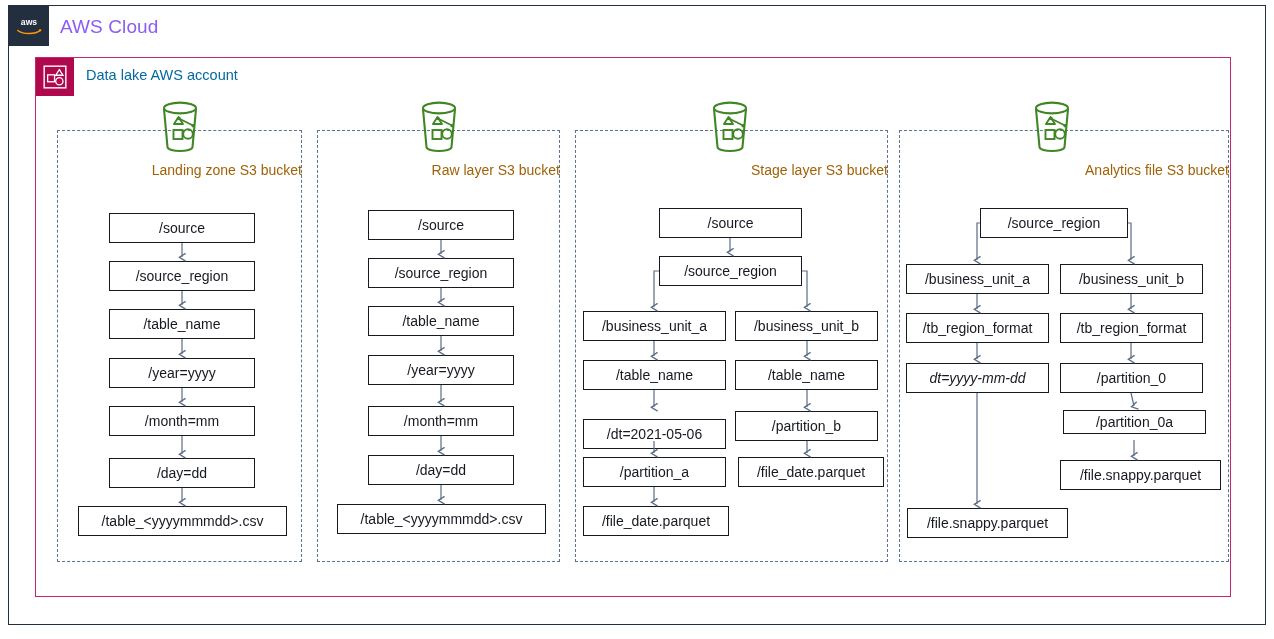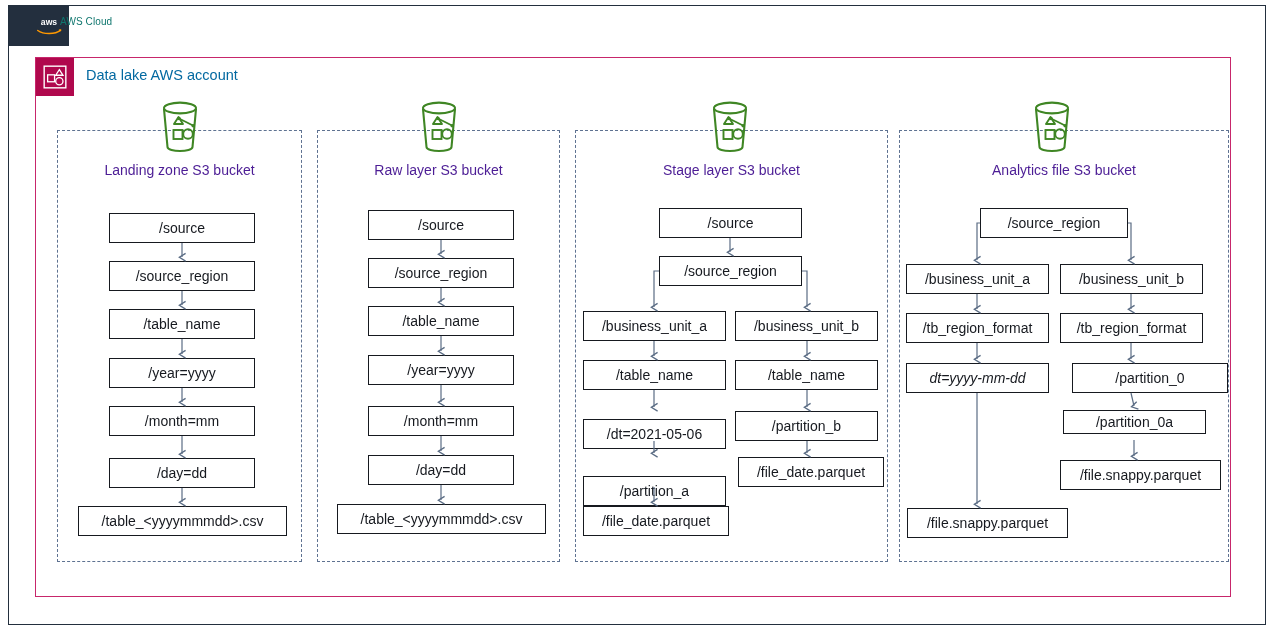--- a/index.html
+++ b/index.html
@@ -30,29 +30,28 @@
   #aws-logo-badge {
     position: absolute;
     left: 9px;
     top: 6px;
     width: 40px;
     height: 40px;
     background: #232F3E;
     display: flex;
     align-items: center;
     justify-content: center;
-    padding-left: 20px;
   }
   #aws-logo-badge svg { display:block; }
   #aws-cloud-title {
     position: absolute;
     left: 60px;
     top: 16px;
-    font-size: 10px;
-    color: #0f766e;
+    font-size: 19px;
+    color: #8b5cf6;
     letter-spacing: .1px;
     white-space: nowrap;
   }
 
   
   #account-frame {
     position: absolute;
     left: 35px;
     top: 57px;
     width: 1196px;
@@ -91,23 +90,23 @@
   }
   .bucket-icon {
     position: absolute;
     width: 60px;
     height: 56px;
   }
   .bucket-icon svg { display: block; width: 60px; height: 56px; }
   .bucket-label {
     position: absolute;
     font-size: 14px;
-    color: #4c1d95;
+    color: #a16207;
     white-space: nowrap;
-    text-align: center;
+    text-align: right;
   }
 
   
   .node {
     position: absolute;
     border: 1.2px solid #16191F;
     box-sizing: border-box;
     background: #ffffff;
     font-size: 14px;
     color: #16191F;
@@ -214,21 +213,21 @@
   </svg>
 </div>
 <div class="bucket-label" style="left:575px; top:162px; width:313px;">Stage layer  S3 bucket</div>
 
 <div class="node" style="left:659px; top:208px; width:143px; height:30px;">/source</div>
 <div class="node" style="left:659px; top:256px; width:143px; height:30px;">/source_region</div>
 
 <div class="node" style="left:583px; top:311px; width:143px; height:30px;">/business_unit_a</div>
 <div class="node" style="left:583px; top:360px; width:143px; height:30px;">/table_name</div>
 <div class="node" style="left:583px; top:411px; width:143px; height:30px;margin-top:8px;">/dt=2021-05-06</div>
-<div class="node" style="left:583px; top:457px; width:143px; height:30px;margin-top:19px;">/partition_a</div>
+<div class="node" style="left:583px; top:457px; width:143px; height:30px;">/partition_a</div>
 <div class="node" style="left:583px; top:506px; width:146px; height:30px;">/file_date.parquet</div>
 
 <div class="node" style="left:735px; top:311px; width:143px; height:30px;">/business_unit_b</div>
 <div class="node" style="left:735px; top:360px; width:143px; height:30px;">/table_name</div>
 <div class="node" style="left:735px; top:411px; width:143px; height:30px;">/partition_b</div>
 <div class="node" style="left:738px; top:457px; width:146px; height:30px;">/file_date.parquet</div>
 
 <div class="bucket-group" style="left:899px; top:130px; width:330px; height:432px;"></div>
 <div class="bucket-icon" style="left:1022px; top:97px;">
   <svg viewBox="0 0 60 56" aria-hidden="true">
@@ -246,21 +245,21 @@
 
 <div class="node" style="left:980px; top:208px; width:148px; height:30px;">/source_region</div>
 
 <div class="node" style="left:906px; top:264px; width:143px; height:30px;">/business_unit_a</div>
 <div class="node" style="left:906px; top:313px; width:143px; height:30px;">/tb_region_format</div>
 <div class="node" style="left:906px; top:363px; width:143px; height:30px;font-style:italic;">dt=yyyy-mm-dd</div>
 <div class="node" style="left:907px; top:508px; width:161px; height:30px;">/file.snappy.parquet</div>
 
 <div class="node" style="left:1060px; top:264px; width:143px; height:30px;">/business_unit_b</div>
 <div class="node" style="left:1060px; top:313px; width:143px; height:30px;">/tb_region_format</div>
-<div class="node" style="left:1060px; top:363px; width:156px; height:30px;margin-left:12px;">/partition_0</div>
+<div class="node" style="left:1060px; top:363px; width:143px; height:30px;">/partition_0</div>
 <div class="node" style="left:1063px; top:410px; width:143px; height:24px;">/partition_0a</div>
 <div class="node" style="left:1060px; top:460px; width:161px; height:30px;">/file.snappy.parquet</div>
 
 <svg id="connectors" aria-hidden="true">
   <defs>
     <marker id="ah" markerWidth="9" markerHeight="9" refX="4.2" refY="4.2" orient="auto" markerUnits="strokeWidth">
       <path d="M1.2,1.2 L4.4,6.4 L7.6,1.2" fill="none" stroke="#5A6C84" stroke-width="1.1"></path>
     </marker>
   </defs>
   <g stroke="#5A6C84" stroke-width="1.2" fill="none" marker-end="url(#ah)">

